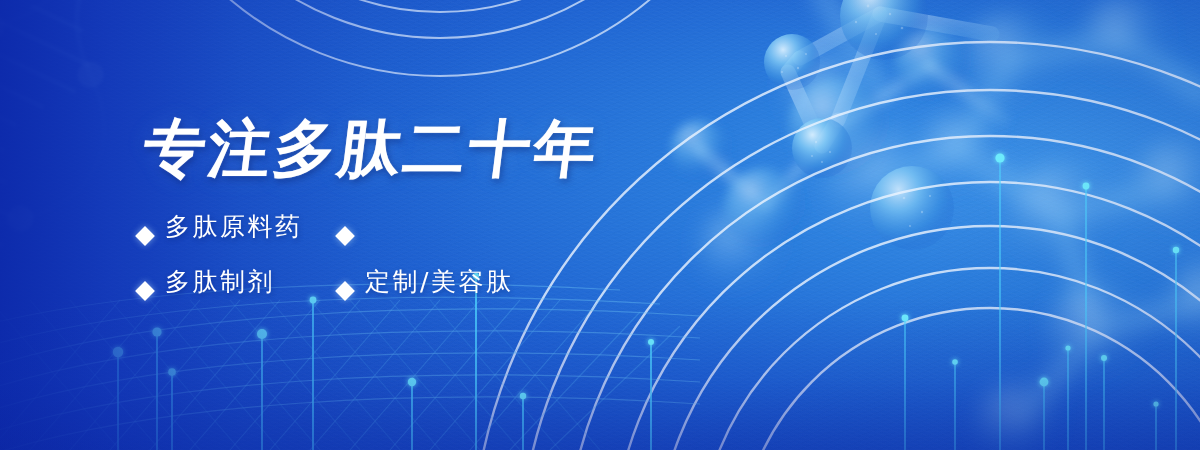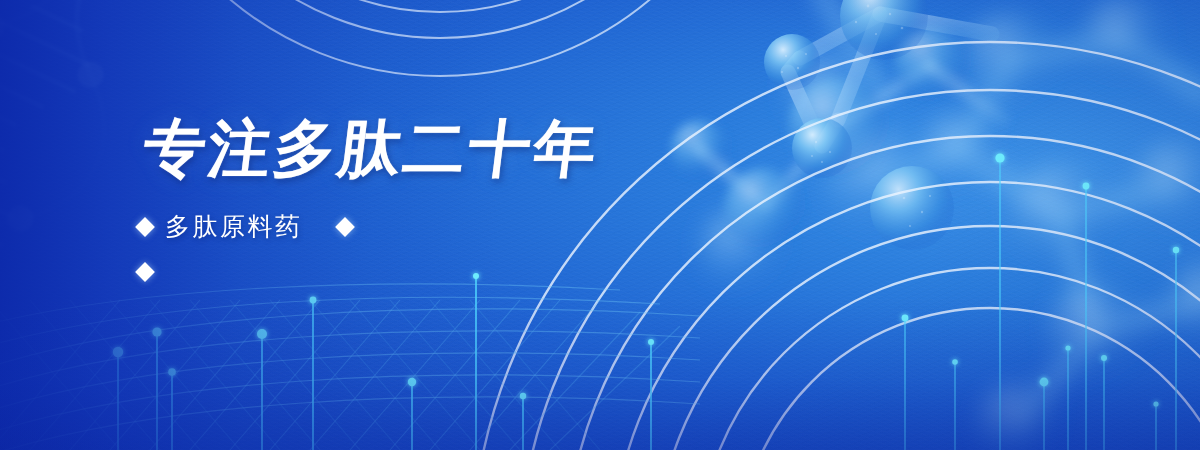--- a/index.html
+++ b/index.html
@@ -82,21 +82,21 @@
   }
 
   .bullets {
     margin-top: 30px;
     display: grid;
     grid-template-columns: 200px auto;
     grid-row-gap: 22px;
   }
   .bullet {
     display: flex;
-    align-items: center;
+    align-items: flex-end;
     white-space: nowrap;
   }
   .bullet .dia {
     width: 14px;
     height: 14px;
     background: #ffffff;
     transform: rotate(45deg);
     margin-right: 13px;
     flex: 0 0 auto;
     box-shadow: 0 0 6px rgba(190,225,255,.55);
@@ -398,19 +398,24 @@
         <span class="dia"></span>
         <span class="btxt">多肽原料药</span>
       </div>
 
       <div class="bullet">
         <span class="dia"></span>
       </div>
 
       <div class="bullet">
         <span class="dia"></span>
+        <span class="btxt">多肽制剂</span>
       </div>
 
+      <div class="bullet">
+        <span class="dia"></span>
+        <span class="btxt">定制/美容肽</span>
+      </div>
 
     </div>
   </div>
 
 </div>
 
 </body></html>

